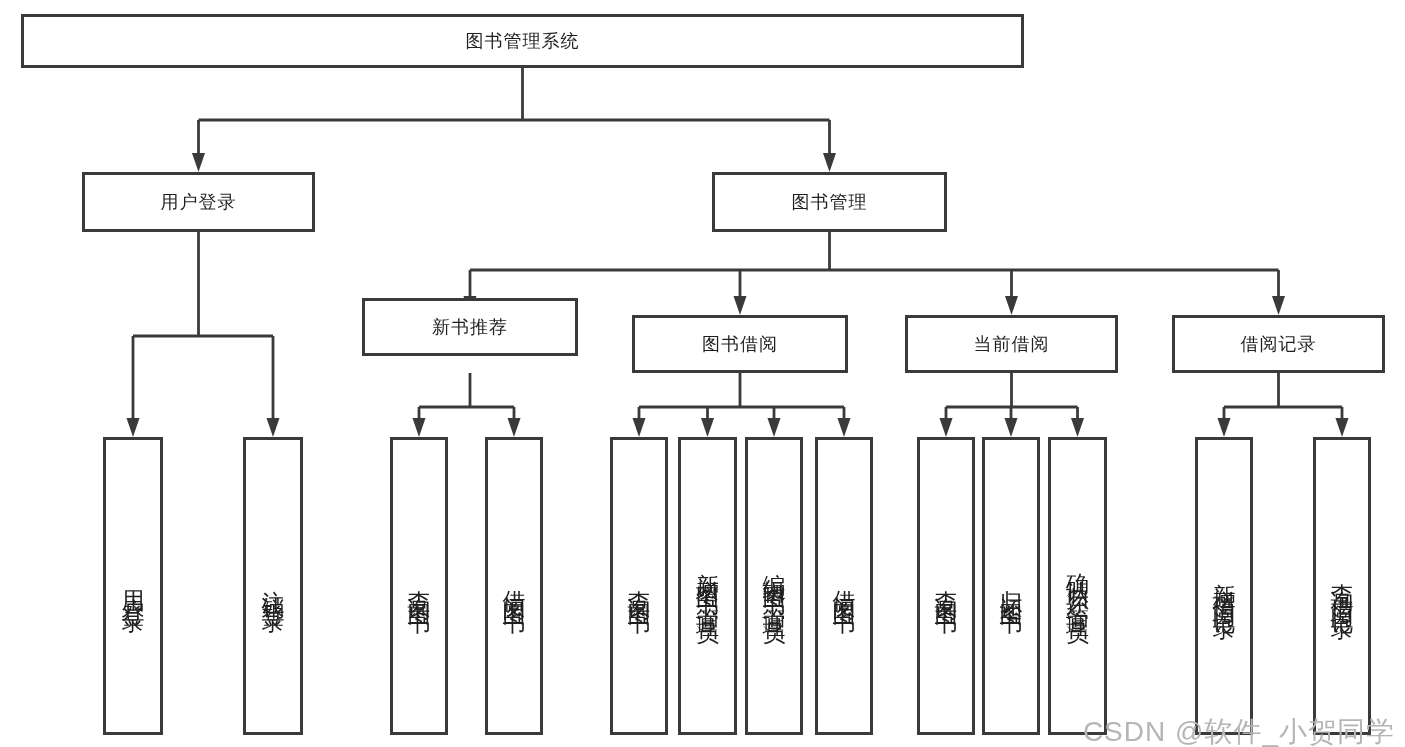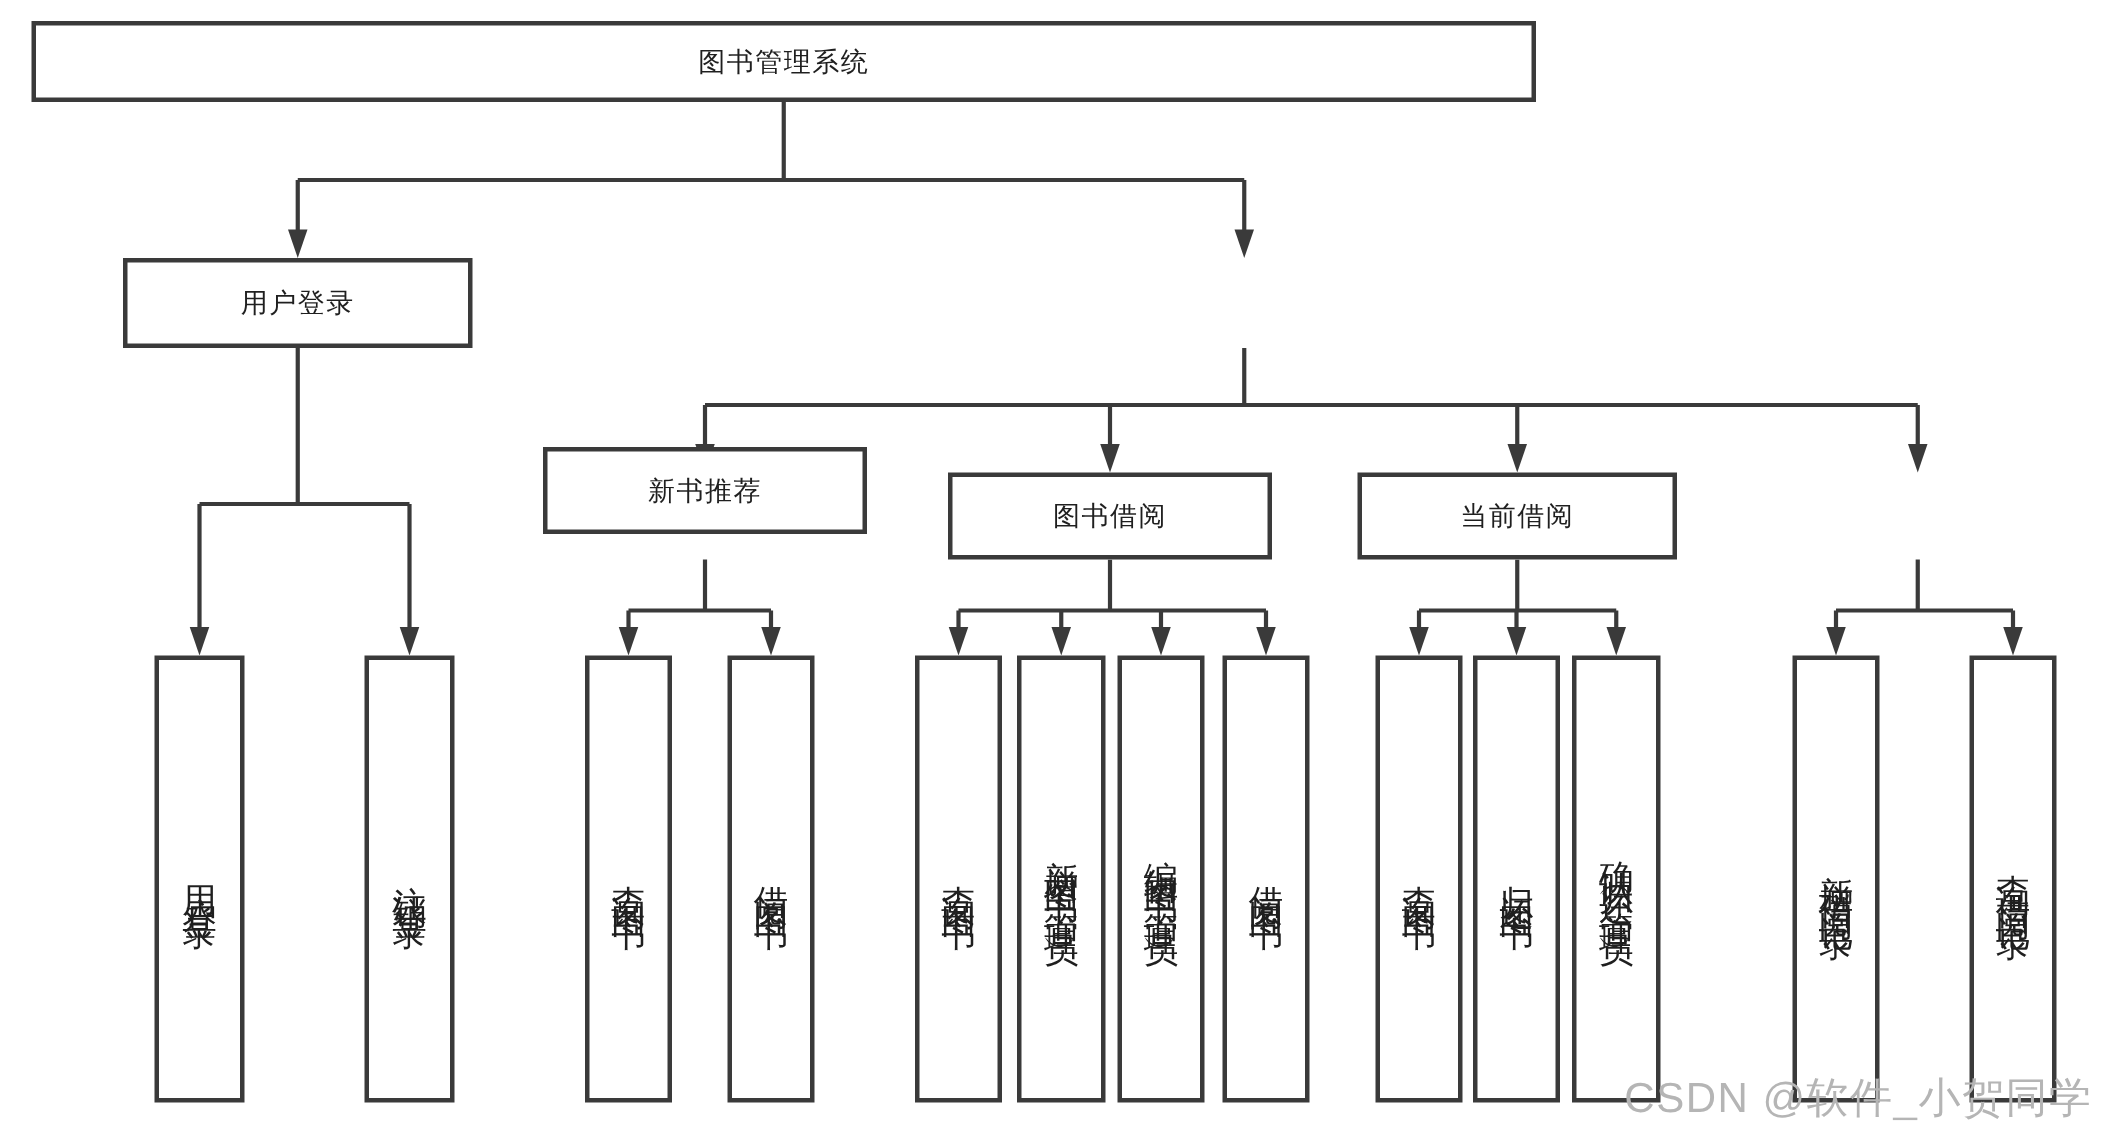--- a/index.html
+++ b/index.html
@@ -139,30 +139,36 @@
     </g>
   </svg>
 
   <div class="box" style="left:21px;top:14px;width:1003px;height:54px">
     <span class="hlabel">图书管理系统</span>
   </div>
 
   <div class="box" style="left:82px;top:172px;width:233px;height:60px">
     <span class="hlabel">用户登录</span>
   </div>
+  <div class="box" style="left:712px;top:172px;width:235px;height:60px">
+    <span class="hlabel">图书管理</span>
+  </div>
 
   <div class="box" style="left:362px;top:298px;width:216px;height:58px">
     <span class="hlabel">新书推荐</span>
   </div>
   <div class="box" style="left:905px;top:315px;width:213px;height:58px">
     <span class="hlabel">当前借阅</span>
   </div>
   <div class="box" style="left:632px;top:315px;width:216px;height:58px">
     <span class="hlabel">图书借阅</span>
   </div>
+  <div class="box" style="left:1172px;top:315px;width:213px;height:58px">
+    <span class="hlabel">借阅记录</span>
+  </div>
 
   <div class="box" style="left:103px;top:437px;width:60px;height:298px">
     <span class="vtext">用户登录</span>
   </div>
   <div class="box" style="left:243px;top:437px;width:60px;height:298px">
     <span class="vtext">注销登录</span>
   </div>
   <div class="box" style="left:390px;top:437px;width:58px;height:298px">
     <span class="vtext">查询图书</span>
   </div>

